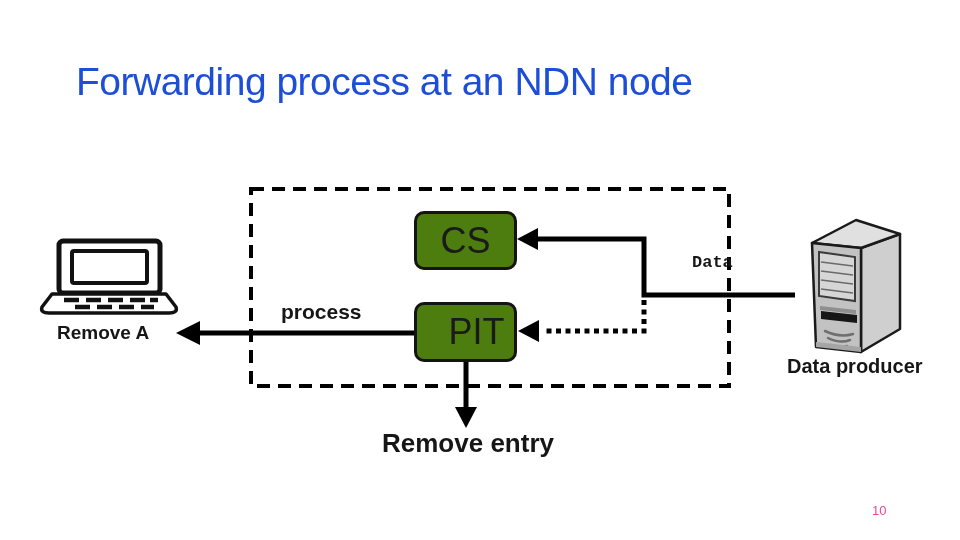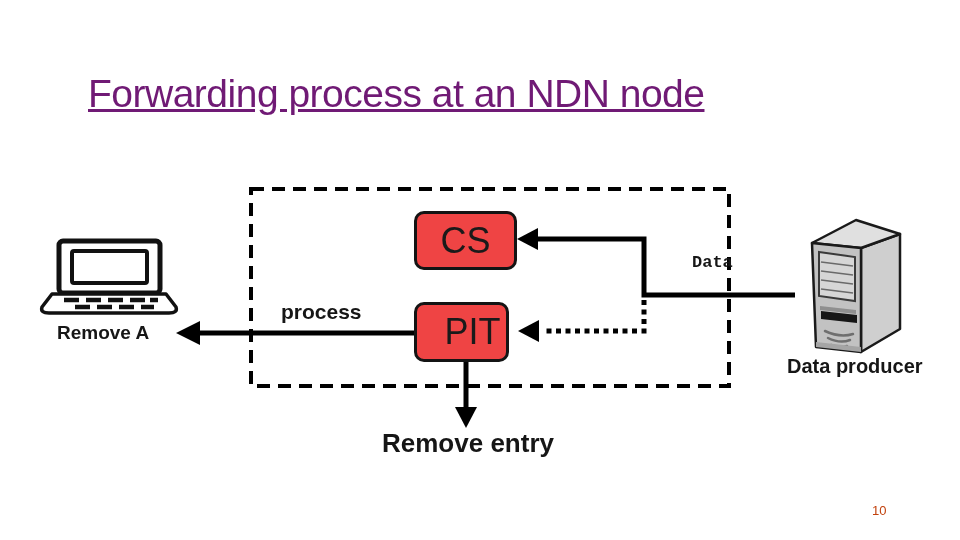--- a/index.html
+++ b/index.html
@@ -1,39 +1,39 @@
 <!DOCTYPE html>
 <html><head>
 <meta charset="utf-8">
 <style>
   html,body{margin:0;padding:0;background:#fff;}
   .slide{
     position:relative;width:960px;height:540px;background:#ffffff;overflow:hidden;
     font-family:"Liberation Sans",sans-serif;color:#1a1a1a;
   }
   .title{
-    position:absolute;left:72px;top:56px;margin:16px;
-    font-size:39px;font-weight:400;letter-spacing:-0.5px;color:#701a75;
-    font-family:"Liberation Sans",sans-serif;white-space:nowrap;text-decoration:underline;
+    position:absolute;left:72px;top:56px;margin:4px;
+    font-size:39px;font-weight:400;letter-spacing:-0.5px;color:#1d4ed8;
+    font-family:"Liberation Sans",sans-serif;white-space:nowrap;
   }
   .diagram-svg{position:absolute;left:0;top:0;width:960px;height:540px;}
   .node-box{
     position:absolute;display:flex;align-items:center;justify-content:center;
-    background:#ef4444;border:3px solid #141414;border-radius:10px;
+    background:#4d7c0f;border:3px solid #141414;border-radius:10px;
     font-size:36px;font-weight:400;color:#1a1a1a;box-sizing:border-box;
   }
   .cs-box{left:414px;top:211px;width:103px;height:59px;}
-  .pit-box{left:414px;top:302px;width:95px;height:60px;padding-left:22px;}
+  .pit-box{left:414px;top:302px;width:103px;height:60px;padding-left:22px;}
   .lbl{position:absolute;font-weight:700;color:#161616;white-space:nowrap;}
   .lbl-forward{left:281px;top:300px;font-size:21px;}
   .lbl-request{left:57px;top:322px;font-size:19px;}
   .lbl-data{left:692px;top:253px;font-size:17px;font-family:Liberation Mono, monospace;}
   .lbl-producer{left:787px;top:355px;font-size:20px;}
   .lbl-remove{left:382px;top:428px;font-size:26px;}
-  .page-number{position:absolute;left:872px;top:503px;font-size:13px;font-weight:400;color:#c2410c;}
+  .page-number{position:absolute;left:872px;top:503px;font-size:13px;font-weight:400;color:#ec4899;}
 </style>
 </head>
 <body>
 
 <div class="slide">
 
   <h1 class="title">Forwarding process at an NDN node</h1>
 
   <svg class="diagram-svg" viewBox="0 0 960 540" xmlns="http://www.w3.org/2000/svg">
 

